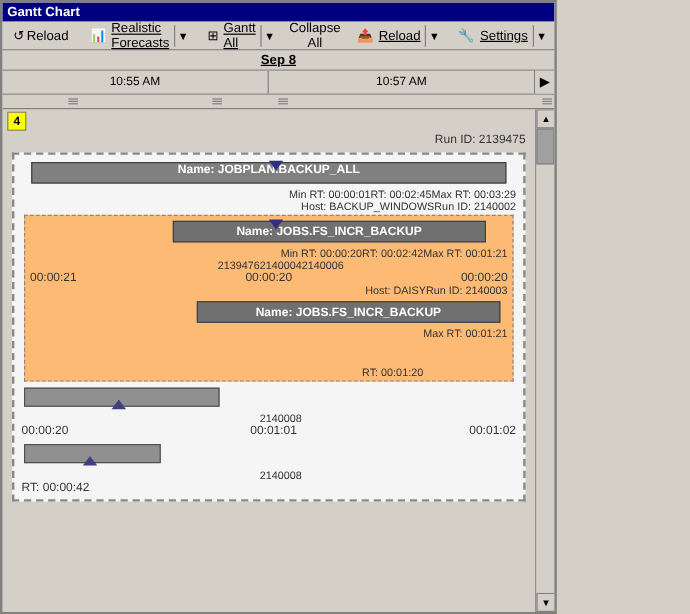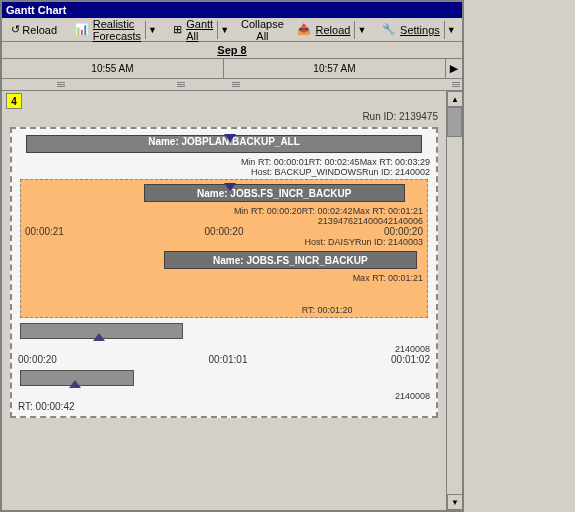--- a/index.html
+++ b/index.html
@@ -215,21 +215,21 @@
       border: 1px dashed #888;
       margin: 2px 4px;
       padding: 2px;
       background: #fdba74;
     }
 
     .id-row {
       display: flex;
       font-size: 9px;
       color: #333;
-      justify-content: flex-end;
+      justify-content: center;
       padding: 0 2px;
       margin-left: 20px;
     }
 
     .time-row {
       display: flex;
       font-size: 10px;
       color: #333;
       justify-content: space-between;
       padding: 0 2px;

